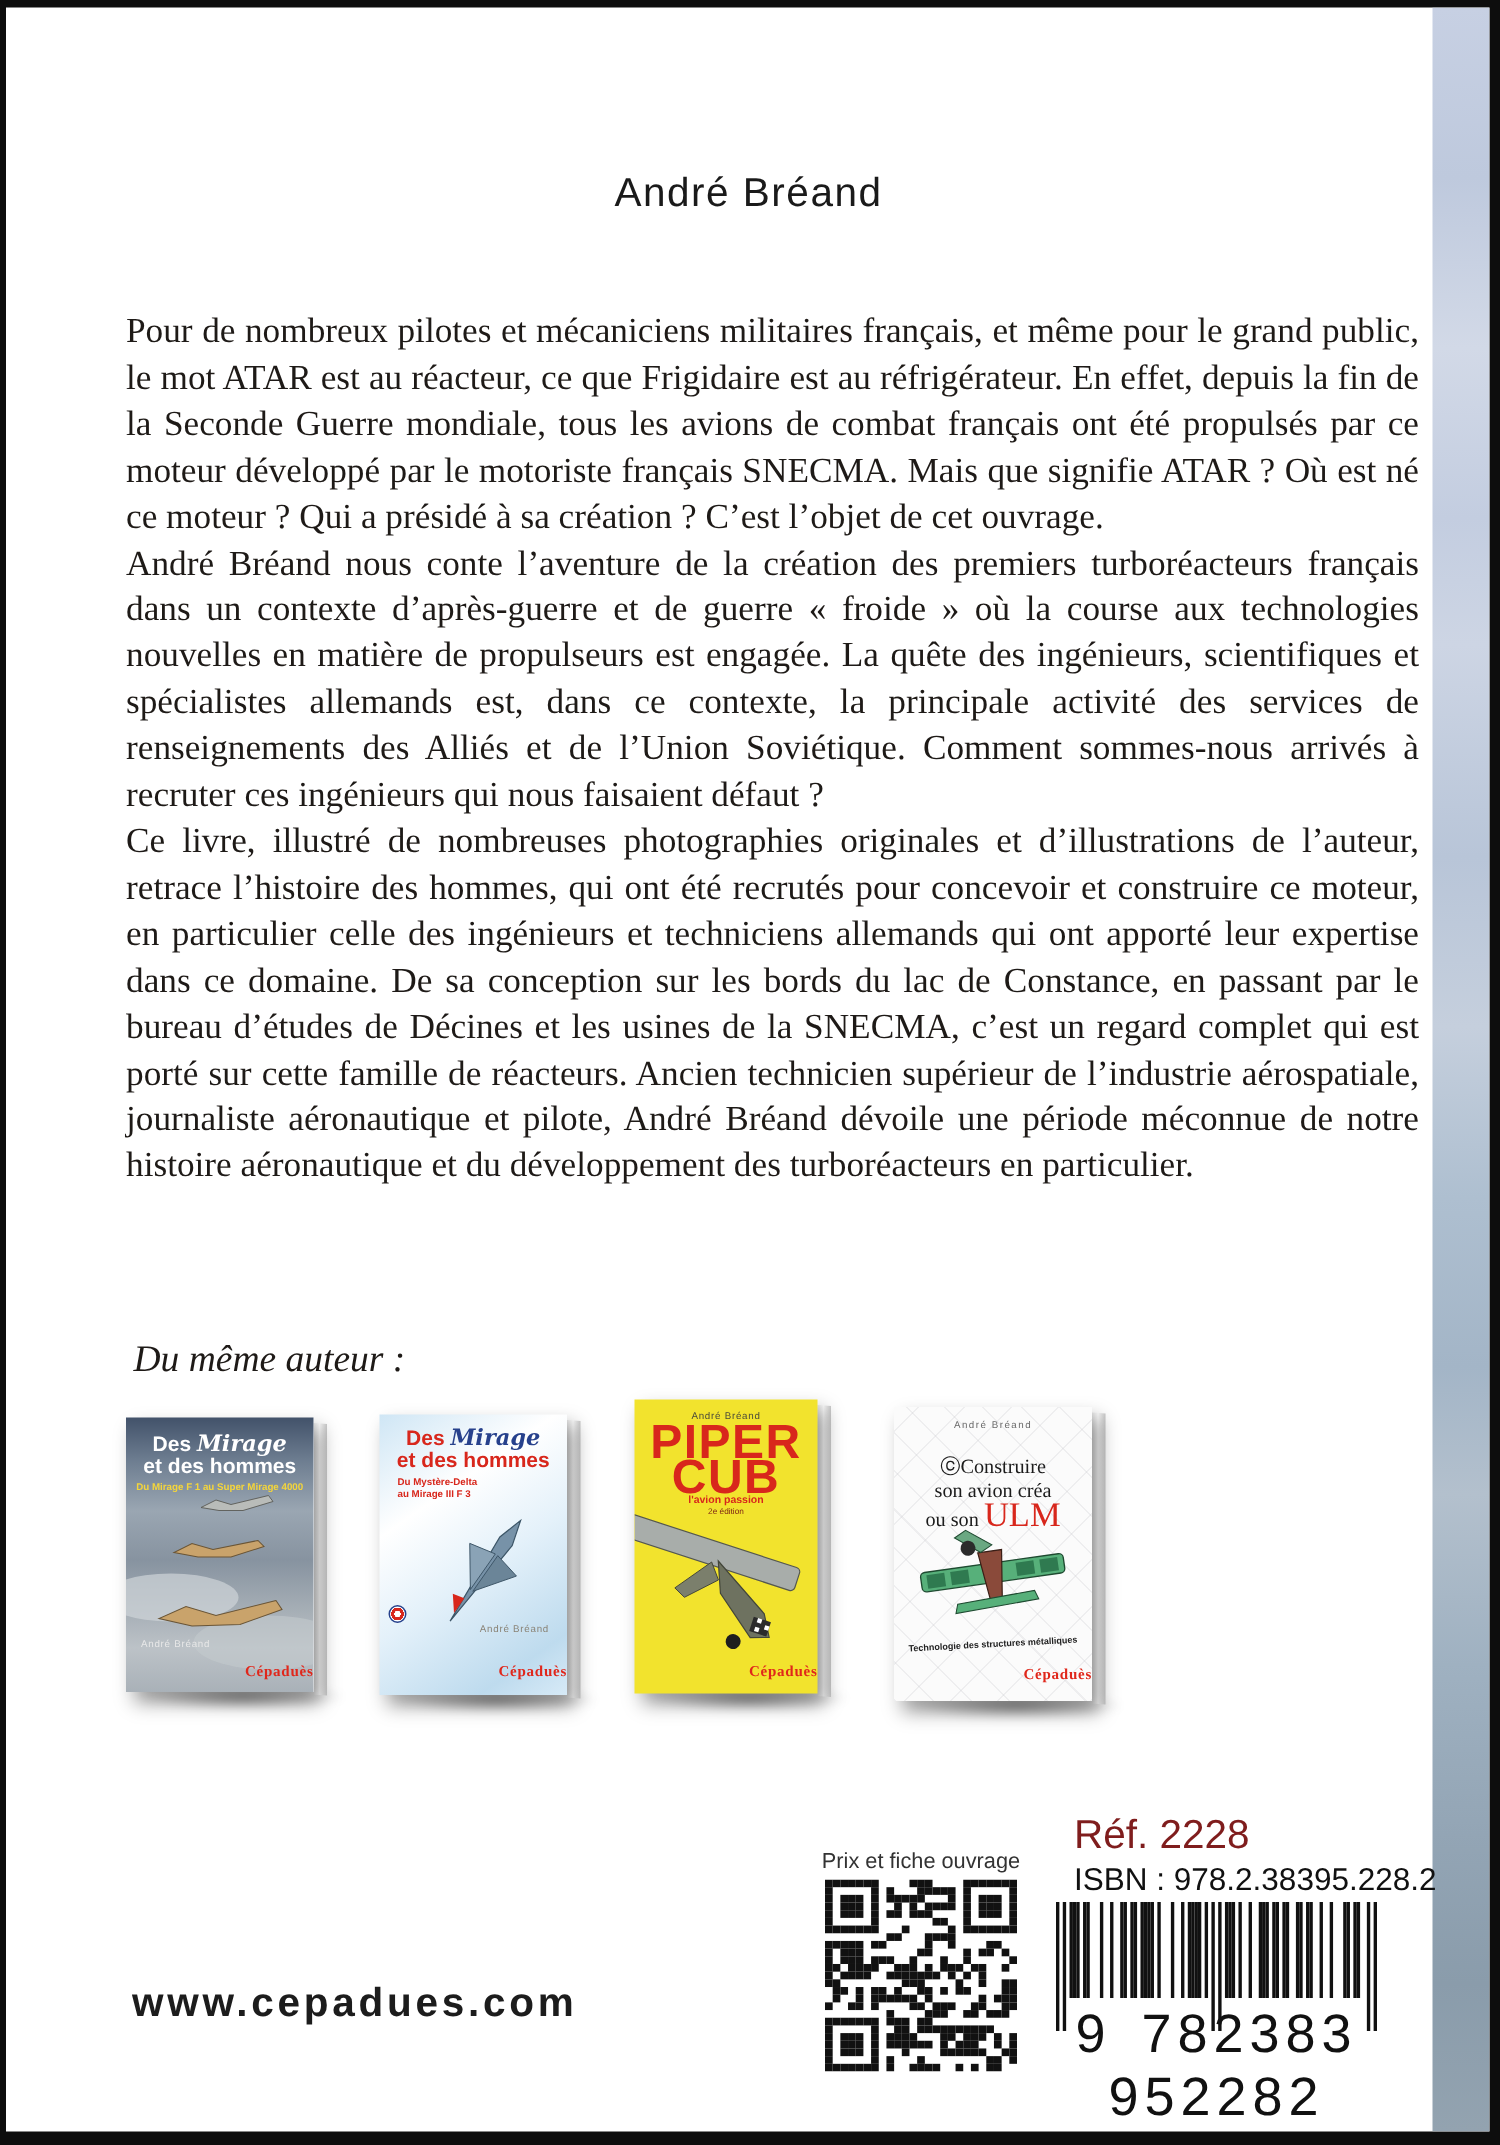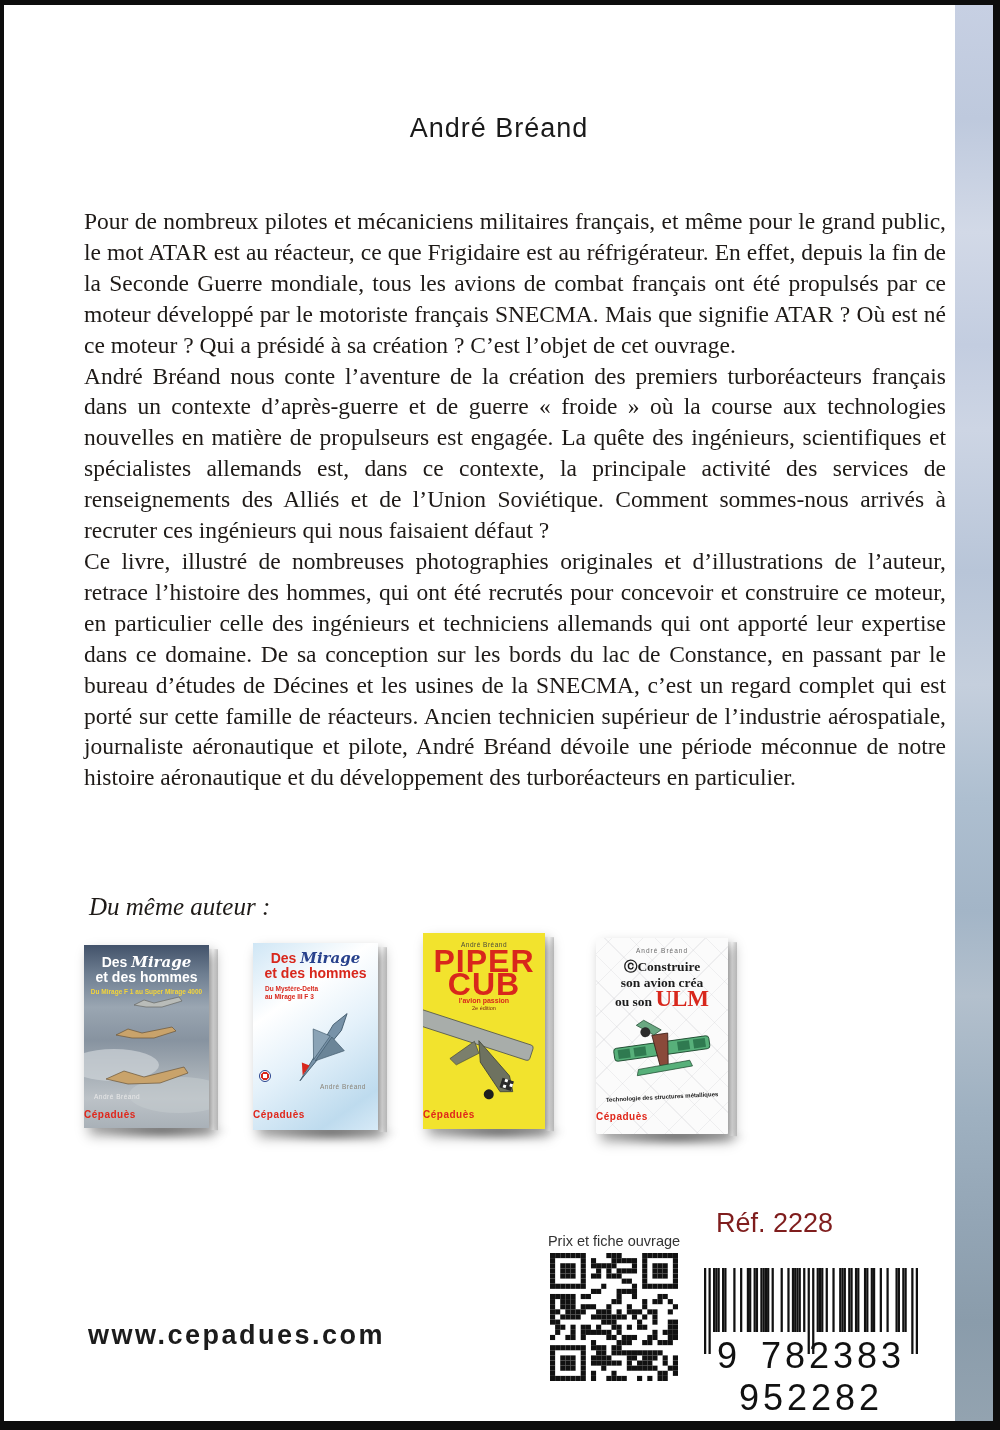--- a/index.html
+++ b/index.html
@@ -23,21 +23,21 @@
   
   #same-author-heading{position:absolute;left:85px;top:888px;
     font-family:"Liberation Serif",serif;font-style:italic;font-size:25px;color:#1e1a17;}
   
   .book{position:absolute;width:125px;height:183px;}
   .book .cover{position:absolute;inset:0;box-shadow:5px 7px 12px rgba(0,0,0,.38);overflow:hidden;}
   .book .pages{position:absolute;right:-9px;top:4px;width:9px;height:99%;
     background:linear-gradient(90deg,#e9e9e9,#ffffff 45%,#c9c9c9);transform:skewY(4deg);}
   .book .floor-shadow{position:absolute;left:8px;right:-22px;bottom:-12px;height:18px;
     background:radial-gradient(ellipse at center,rgba(0,0,0,.40),rgba(0,0,0,0) 70%);filter:blur(3px);}
-  .pub{font-weight:bold;color:#e0271b;font-size:10px;letter-spacing:.5px;text-align:left;}
+  .pub{font-weight:bold;color:#e0271b;font-size:10px;letter-spacing:.5px;text-align:right;font-family:Liberation Serif, serif;}
   .tiny-author{font-size:6.5px;letter-spacing:.5px;}
   
   #book1 .cover{background:linear-gradient(180deg,#42526a 0%,#6e7e91 16%,#9aa6b2 34%,#8793a0 52%,#a2abb3 68%,#bcc2c7 84%,#a9b1b8 100%);}
   #book1 .b-title{color:#fff;font-weight:bold;font-size:14px;text-align:center;line-height:15px;margin-top:10px;}
   #book1 .script{font-family:"DejaVu Serif",serif;font-style:italic;font-weight:bold;font-size:15px;}
   #book1 .b-sub{color:#f4d53a;font-weight:bold;font-size:6.5px;text-align:center;margin-top:3px;}
   #book1 .tiny-author{position:absolute;left:10px;bottom:28px;color:#e8e8e8;}
   #book1 .pub{position:absolute;left:0;right:0;bottom:8px;}
   
   #book2 .cover{background:linear-gradient(145deg,#cfe6f5 0%,#ffffff 30%,#e4f1fa 55%,#bedbee 85%,#d7eaf7 100%);}
@@ -54,22 +54,22 @@
   #book3 .b-title{color:#d8271c;font-weight:bold;font-size:32px;text-align:center;line-height:23px;letter-spacing:1px;margin-top:2px;}
   #book3 .b-sub{color:#d8271c;font-weight:bold;font-size:7px;text-align:center;margin-top:1px;}
   #book3 .b-ed{color:#7a1e14;font-size:5.5px;text-align:center;margin-top:1px;}
   #book3 .pub{position:absolute;left:0;right:0;bottom:9px;}
   
   #book4 .cover{background:
     repeating-linear-gradient(45deg,rgba(200,200,205,.25) 0 1px,transparent 1px 18px),
     repeating-linear-gradient(-45deg,rgba(200,200,205,.25) 0 1px,transparent 1px 22px),
     #fbfbfb;}
   #book4 .tiny-author{color:#6a6a6a;text-align:center;margin-top:9px;letter-spacing:1px;}
-  #book4 .b-title{font-family:"Liberation Serif",serif;font-weight:bold;color:#1c1c1c;font-size:13.5px;
-    text-align:center;line-height:16px;margin-top:5px;}
+  #book4 .b-title{font-family:"Liberation Serif",serif;font-weight:normal;color:#1c1c1c;font-size:13.5px;
+    text-align:center;line-height:16px;margin-top:16px;}
   #book4 .ulm{color:#d8271c;font-size:23px;}
   #book4 .b-sub{position:absolute;left:0;right:0;bottom:34px;color:#222;font-weight:bold;font-size:6px;text-align:center;transform:rotate(-3deg);}
   #book4 .pub{position:absolute;left:0;right:0;bottom:12px;}
   .plane-art{position:absolute;left:0;top:0;width:100%;height:100%;pointer-events:none;}
   
   #qr-label{position:absolute;left:540px;top:1228px;width:140px;text-align:center;font-size:14.5px;color:#333;}
   #qr{position:absolute;left:546px;top:1248px;width:128px;height:128px;}
   #ref-num{position:absolute;left:712px;top:1203px;font-size:27px;color:#7f1d1d;}
   #isbn{position:absolute;left:712px;top:1237px;font-size:21px;color:#111;}
   #barcode{position:absolute;left:700px;top:1263px;width:214px;height:100px;}
@@ -519,20 +519,21 @@
         <rect x="12" y="24" width="1" height="1" fill="#111"></rect>
         <rect x="13" y="24" width="1" height="1" fill="#111"></rect>
         <rect x="14" y="24" width="1" height="1" fill="#111"></rect>
         <rect x="17" y="24" width="1" height="1" fill="#111"></rect>
         <rect x="19" y="24" width="1" height="1" fill="#111"></rect>
         <rect x="21" y="24" width="1" height="1" fill="#111"></rect>
         <rect x="22" y="24" width="1" height="1" fill="#111"></rect>
       </svg>
 
     <div id="ref-num">Réf. 2228</div>
+    <div id="isbn">ISBN : 978.2.38395.228.2</div>
     <svg id="barcode" viewBox="0 0 214 100" preserveAspectRatio="none">
         <rect width="214" height="100" fill="#fff"></rect>
         <rect x="0.00" y="0" width="2.25" height="86" fill="#111"></rect>
         <rect x="4.51" y="0" width="2.25" height="86" fill="#111"></rect>
         <rect x="9.01" y="0" width="2.25" height="64" fill="#111"></rect>
         <rect x="11.26" y="0" width="2.25" height="64" fill="#111"></rect>
         <rect x="13.52" y="0" width="2.25" height="64" fill="#111"></rect>
         <rect x="18.02" y="0" width="2.25" height="64" fill="#111"></rect>
         <rect x="20.27" y="0" width="2.25" height="64" fill="#111"></rect>
         <rect x="29.28" y="0" width="2.25" height="64" fill="#111"></rect>

